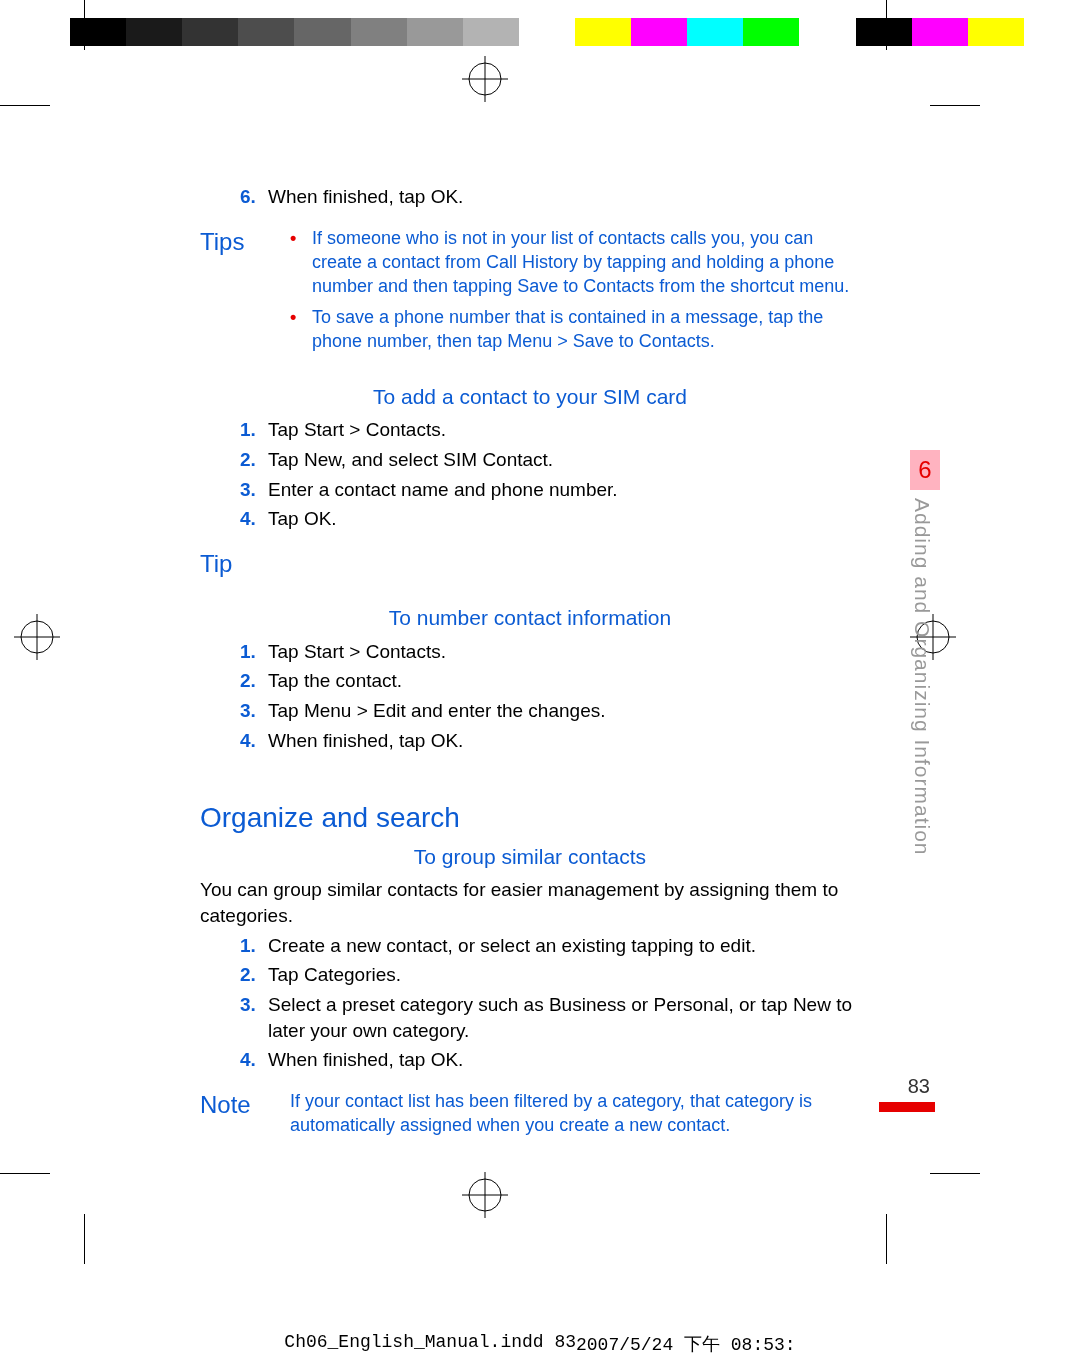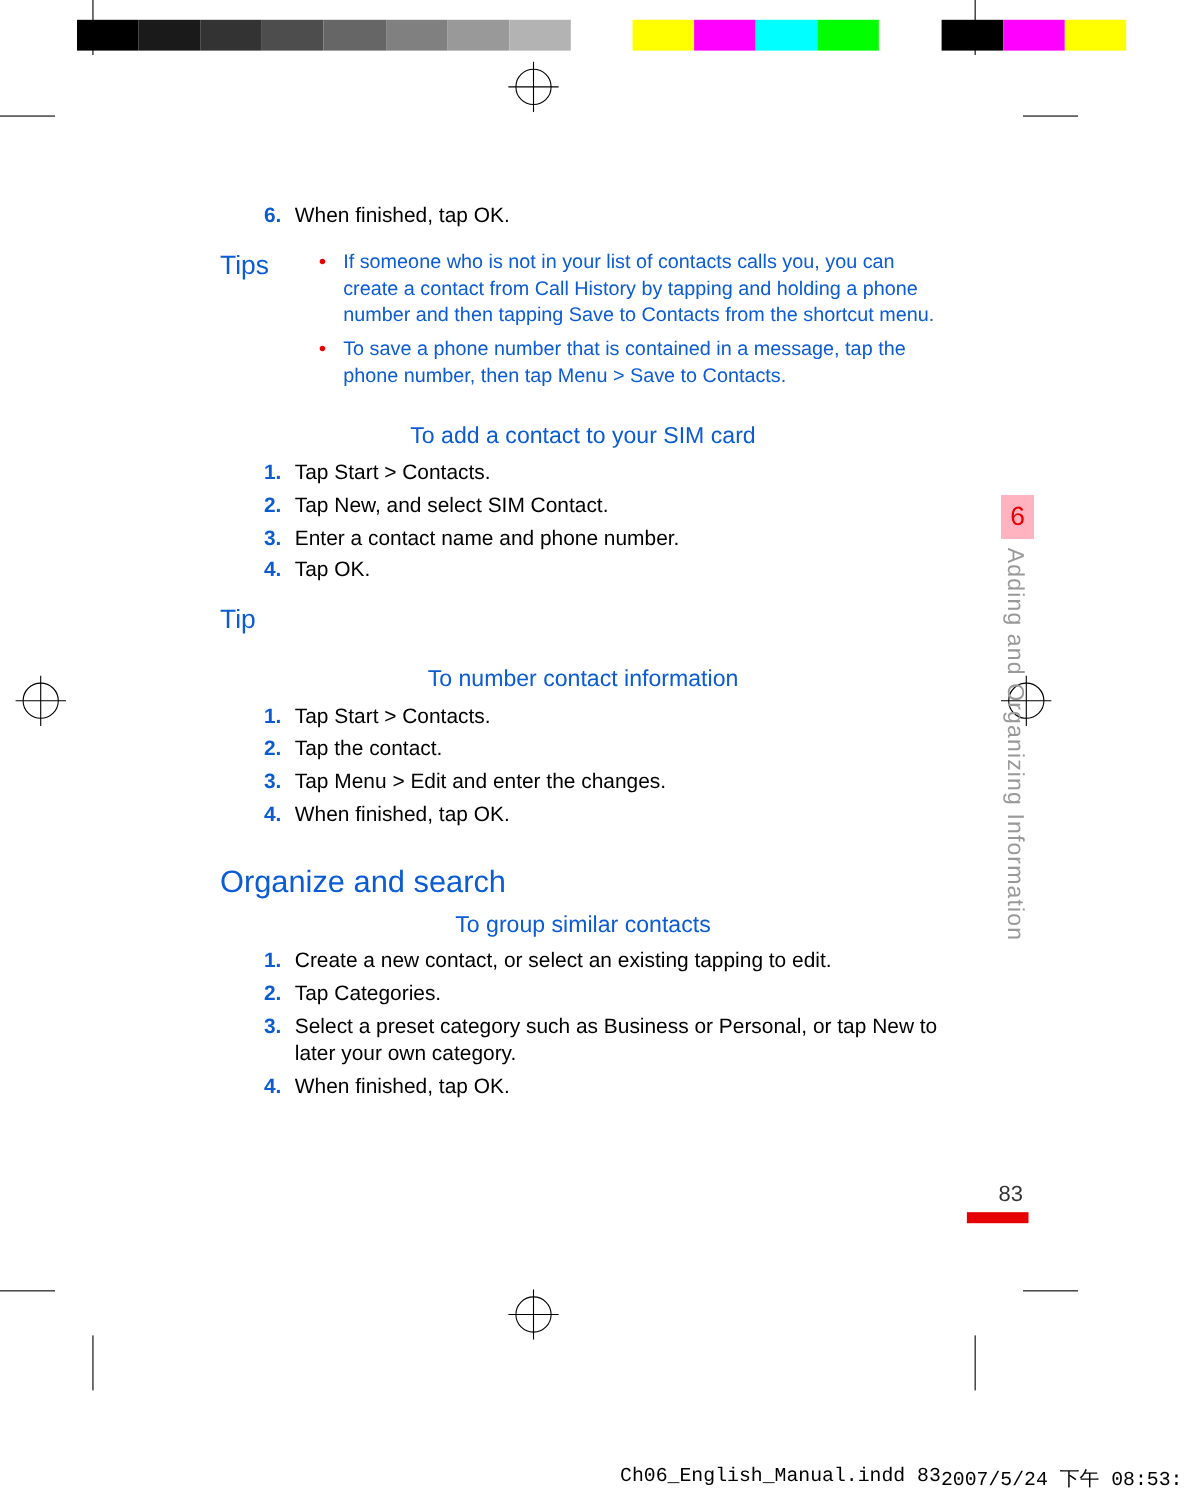--- a/index.html
+++ b/index.html
@@ -38,21 +38,21 @@
   .ol-item { margin: 4px 0 4px 40px; display: flex; }
   .ol-item .num { color: #0b5bd3; font-weight: 600; width: 28px; flex-shrink:0;}
   .ol-item .txt { flex: 1; }
   .tips-row { display: flex; margin-top: 16px; }
   .tips-label { color: #0b5bd3; font-weight: 500; width: 80px; flex-shrink: 0; padding-right: 10px; font-size: 24px;}
   .tips-body { flex: 1; color: #0b5bd3; font-size: 18px; }
   .tips-body .bullet-row { display: flex; margin-bottom: 6px; }
   .tips-body .bullet { width: 22px; flex-shrink:0; color:#e60000; font-weight:bold;}
   .tips-body .btxt { flex:1; }
   .subhead { color: #0b5bd3; font-size: 21px; margin-top: 24px; margin-bottom: 6px; text-align: center; }
-  .section-head { color: #0b5bd3; font-size: 28px; margin-top: 30px; margin-bottom: 6px; font-weight: 400; }
+  .section-head { color: #0b5bd3; font-size: 28px; margin-top: 46px; margin-bottom: 6px; font-weight: 400; }
   .body-text { margin-top: 6px; }
   .side-tab {
     position: absolute;
     right: 140px;
     top: 450px;
     width: 30px;
   }
   .side-tab .num-box {
     background: #ffb3c0;
     color: #e60000;
@@ -85,21 +85,21 @@
     background: #e60000;
   }
   .footer {
     position: absolute;
     bottom: 8px;
     left: 0;
     right: 0;
     font-family: "Courier New", monospace;
     font-size: 18px;
     display: flex;
-    justify-content: flex-end;
+    justify-content: center;
     padding: 0 5px;
   }
   .crop-line-v { position:absolute; width:1px; background:#000; }
   .crop-line-h { position:absolute; height:1px; background:#000; }
 </style>
 </head>
 <body>
 
 <div class="colorbar" id="colorbar">
     <div style="background: rgb(0, 0, 0);"></div>
@@ -225,39 +225,44 @@
         <span class="txt">Tap Menu &gt; Edit and enter the changes.</span>
       </div>
       <div class="ol-item">
         <span class="num">4.</span>
         <span class="txt">When finished, tap OK.</span>
       </div>
     </div>
 
   <div class="section-head">Organize and search</div>
   <div class="subhead" style="margin-top:6px;">To group similar contacts</div>
+  <div class="body-text">You can group similar contacts for easier management by assigning them to categories.</div>
   <div id="list3">
       <div class="ol-item">
         <span class="num">1.</span>
         <span class="txt">Create a new contact, or select an existing tapping to edit.</span>
       </div>
       <div class="ol-item">
         <span class="num">2.</span>
         <span class="txt">Tap Categories.</span>
       </div>
       <div class="ol-item">
         <span class="num">3.</span>
         <span class="txt">Select a preset category such as Business or Personal, or tap New to later your own category.</span>
       </div>
       <div class="ol-item">
         <span class="num">4.</span>
         <span class="txt">When finished, tap OK.</span>
       </div>
     </div>
 
+  <div class="tips-row">
+    <div class="tips-label">Note</div>
+    <div class="tips-body">If your contact list has been filtered by a category, that category is automatically assigned when you create a new contact.</div>
+  </div>
 
 </div>
 
 <div class="page-num">83</div>
 <div class="red-bar"></div>
 
 <div class="footer">
   <span>Ch06_English_Manual.indd   83</span>
   <span>2007/5/24   下午 08:53:</span>
 </div>

